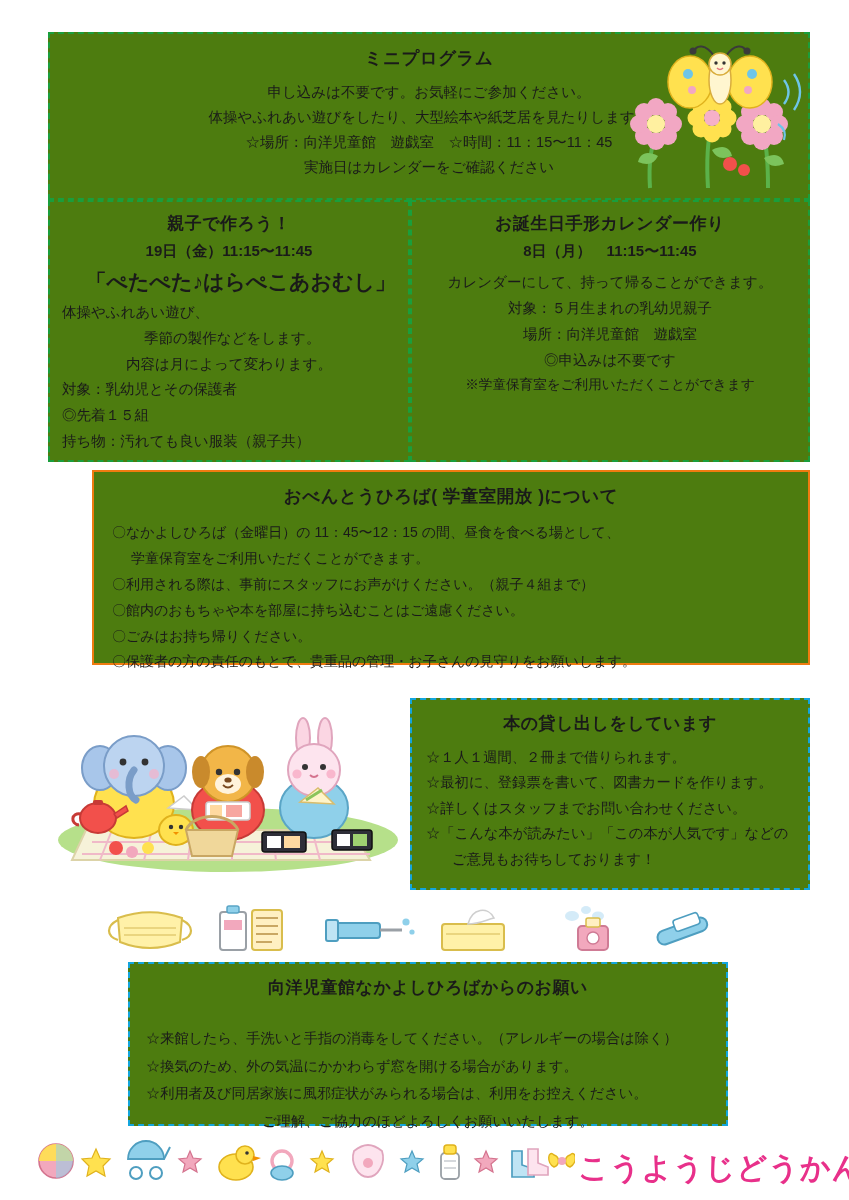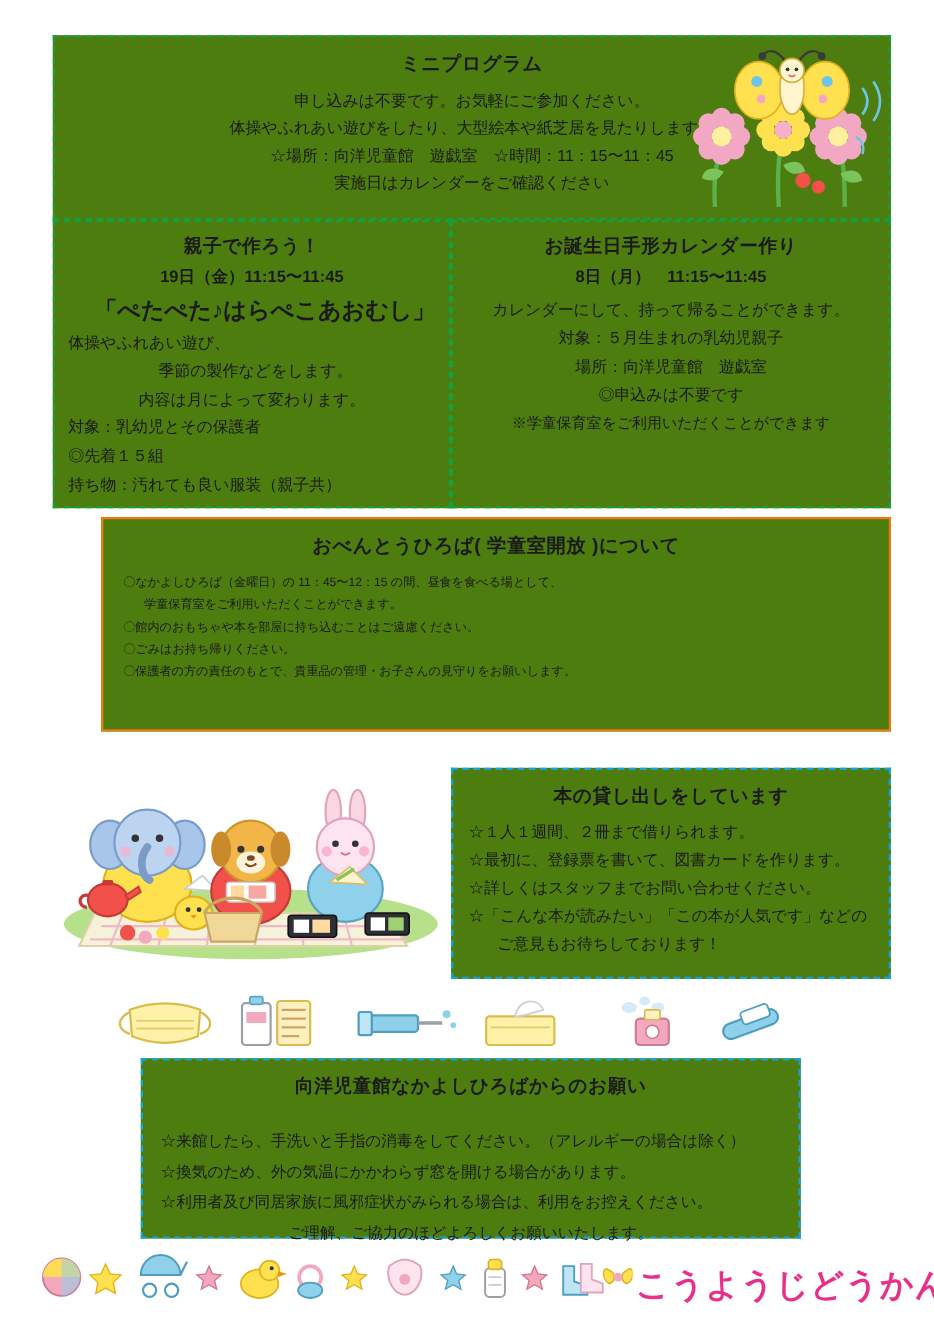--- a/index.html
+++ b/index.html
@@ -64,21 +64,21 @@
   #make-together .indent { padding-left: 82px; }
   #handprint .body { font-size: 14.5px; line-height: 1.8; margin-top: 8px; }
   #handprint .small { font-size: 13.6px; }
 
   
   #lunch {
     left: 92px; top: 470px; width: 718px; height: 195px;
     z-index: 4; padding: 12px 18px;
   }
   #lunch .title { font-size: 17.5px; }
-  #lunch .body { font-size: 11px; line-height: 1.85; margin-top: 12px; }
+  #lunch .body { font-size: 14px; line-height: 1.85; margin-top: 12px; }
   #lunch .hang { padding-left: 19px; text-indent: -19px; }
   #lunch .cont { padding-left: 19px; }
 
   
   #book {
     left: 410px; top: 698px; width: 400px; height: 192px;
     z-index: 4; padding: 12px 14px;
   }
   #book .title { font-size: 17px; }
   #book .body { font-size: 14.3px; line-height: 1.78; margin-top: 10px; }
@@ -237,20 +237,21 @@
       <p class="ctr">◎申込みは不要です</p>
       <p class="ctr small">※学童保育室をご利用いただくことができます</p>
     </div>
   </section>
 
   <section class="box solid-orange" id="lunch">
     <div class="title">おべんとうひろば( 学童室開放 )について</div>
     <div class="body">
       <p class="hang">〇なかよしひろば（金曜日）の 11：45〜12：15 の間、昼食を食べる場として、</p>
       <p class="cont">学童保育室をご利用いただくことができます。</p>
+      <p class="hang">〇利用される際は、事前にスタッフにお声がけください。（親子４組まで）</p>
       <p class="hang">〇館内のおもちゃや本を部屋に持ち込むことはご遠慮ください。</p>
       <p class="hang">〇ごみはお持ち帰りください。</p>
       <p class="hang">〇保護者の方の責任のもとで、貴重品の管理・お子さんの見守りをお願いします。</p>
     </div>
   </section>
 
   <div class="illus" id="picnic-art">
     <svg viewBox="0 0 352 185" width="352" height="185" aria-hidden="true">
 
       <ellipse cx="176" cy="150" rx="170" ry="32" fill="#b6e08a"></ellipse>

